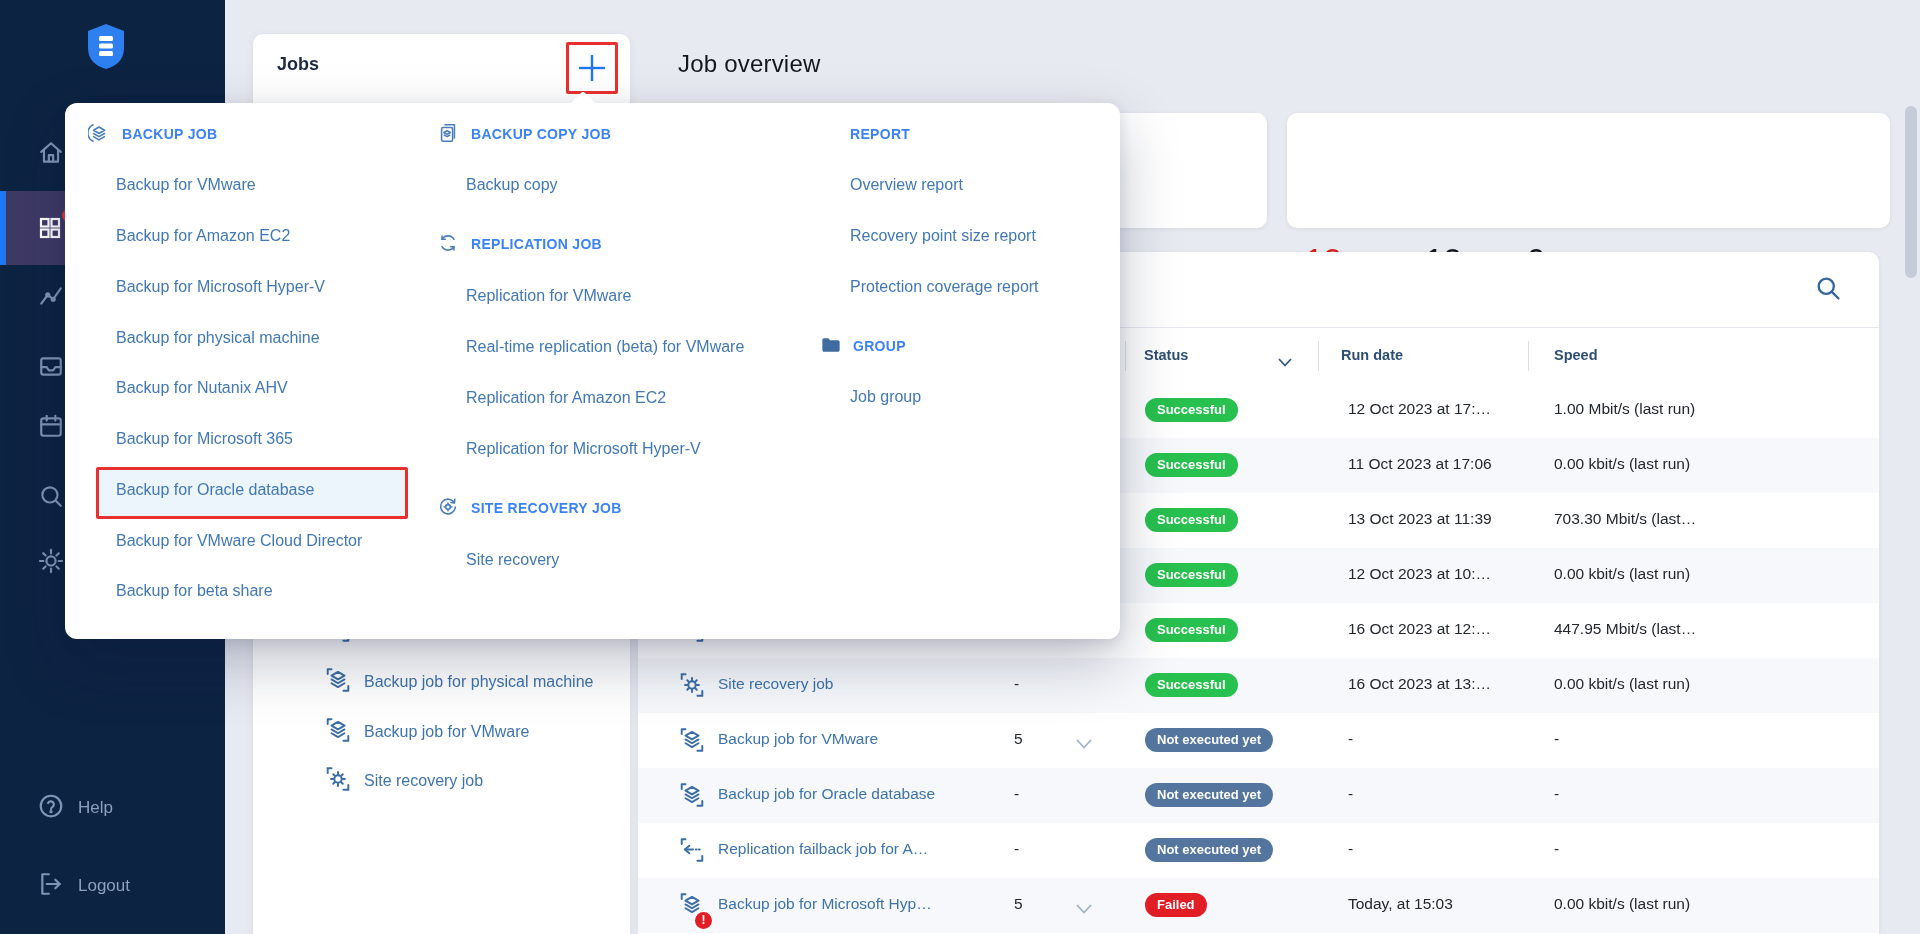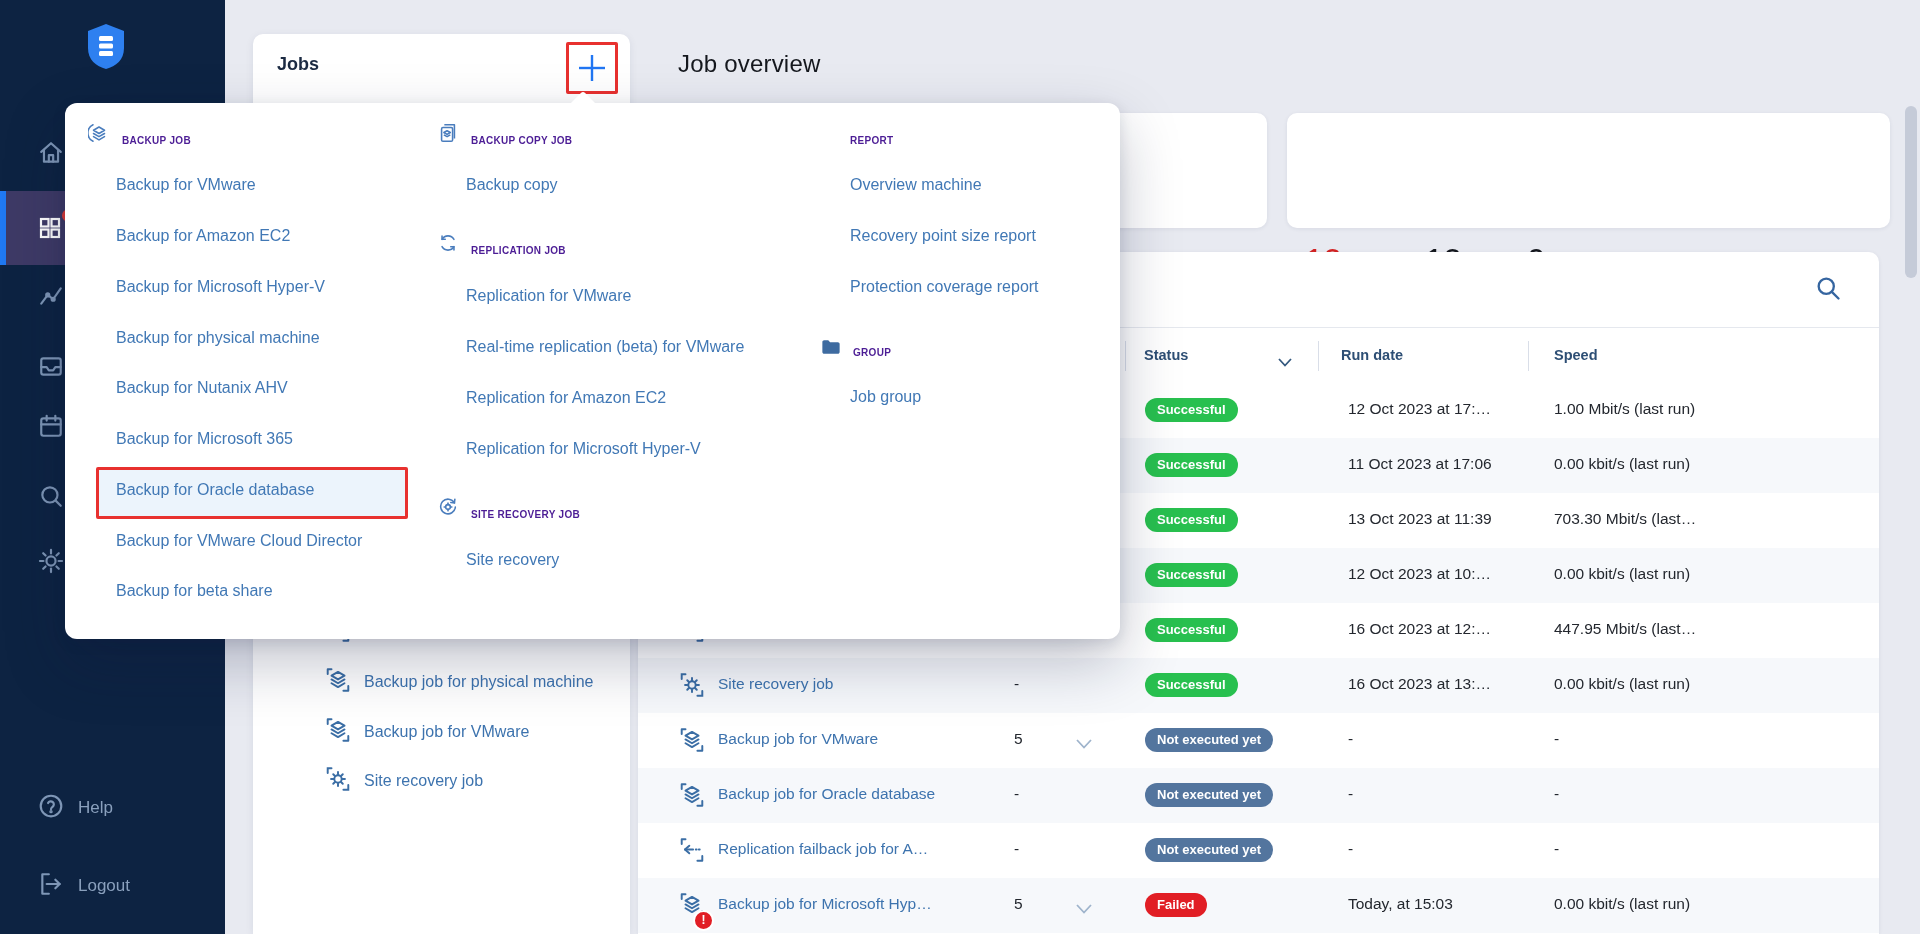--- a/index.html
+++ b/index.html
@@ -61,22 +61,22 @@
   .b-red{background:#e11e25;}
   .tdate{position:absolute;left:702px;top:17px;font-size:15.5px;color:#23272e;white-space:nowrap;margin-left:8px;}
   .tspeed{position:absolute;left:916px;top:17px;font-size:15.5px;color:#23272e;white-space:nowrap;}
   .err-dot{position:absolute;left:55px;top:32px;width:17px;height:17px;border-radius:50%;background:#e11e25;border:2px solid #fff;
            color:#fff;font-size:12px;font-weight:bold;text-align:center;line-height:17px;}
 
   
   .menu{position:absolute;left:65px;top:103px;width:1055px;height:536px;background:#fff;border-radius:12px;
         box-shadow:0 24px 60px rgba(15,25,60,.25),0 4px 14px rgba(15,25,60,.12);z-index:50;}
   .menu-notch{position:absolute;left:508px;top:-8px;width:20px;height:20px;background:#fff;transform:rotate(45deg);border-radius:3px;}
-  .m-head{position:absolute;display:flex;align-items:flex-end;gap:12px;height:24px;
-          font-size:10px;font-weight:bold;color:#4c1d95;letter-spacing:.3px;}
+  .m-head{position:absolute;display:flex;align-items:center;gap:12px;height:24px;
+          font-size:14px;font-weight:bold;color:#3b82f6;letter-spacing:.3px;}
   .m-item{position:absolute;height:24px;font-size:16px;color:#4178b5;cursor:pointer;white-space:nowrap;z-index:2;}
   .hl-box{position:absolute;left:31px;top:364px;width:312px;height:52px;background:#ecf4fc;
           border:3px solid #e8312f;border-radius:2px;box-sizing:border-box;z-index:1;}
 
   
   .scroll-track{position:absolute;left:1902px;top:0;width:18px;height:934px;background:#e8eaf1;z-index:3;}
   .scroll-thumb{position:absolute;left:3px;top:106px;width:12px;height:172px;border-radius:6px;background:#c5cbd8;cursor:pointer;}
 </style>
 </head>
 <body>
@@ -506,21 +506,21 @@
             <line x1="7.8" y1="12" x2="9.4" y2="12"></line>
             <line x1="14.6" y1="12" x2="16.2" y2="12"></line>
           </svg></span>
       <span>SITE RECOVERY JOB</span>
     </div>
     <div class="m-item" style="left:401px;top:448px">Site recovery</div>
 
     <div class="m-head" style="left:785px;top:19px">
       <span>REPORT</span>
     </div>
-    <div class="m-item" style="left:785px;top:73px">Overview machine</div>
+    <div class="m-item" style="left:785px;top:73px">Overview report</div>
     <div class="m-item" style="left:785px;top:124px">Recovery point size report</div>
     <div class="m-item" style="left:785px;top:175px">Protection coverage report</div>
 
     <div class="m-head" style="left:756px;top:231px">
       <span><svg width="20" height="18" viewBox="0 0 22 18">
             <path d="M1.5 3.5 C1.5 2.4 2.4 1.5 3.5 1.5 H8 L10 3.8 H18.5 C19.6 3.8 20.5 4.7 20.5 5.8 V14.5 C20.5 15.6 19.6 16.5 18.5 16.5 H3.5 C2.4 16.5 1.5 15.6 1.5 14.5 Z" fill="#3e6ba0"></path>
           </svg></span>
       <span>GROUP</span>
     </div>
     <div class="m-item" style="left:785px;top:285px">Job group</div>

